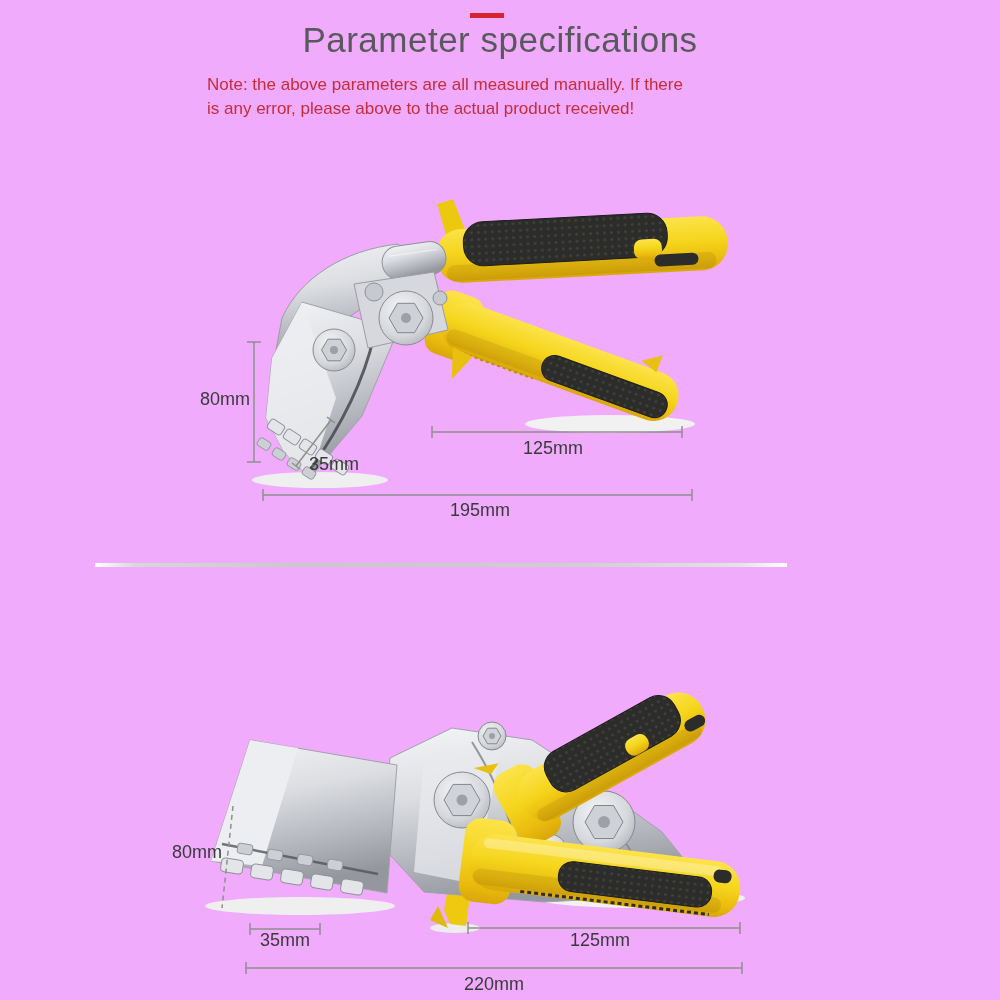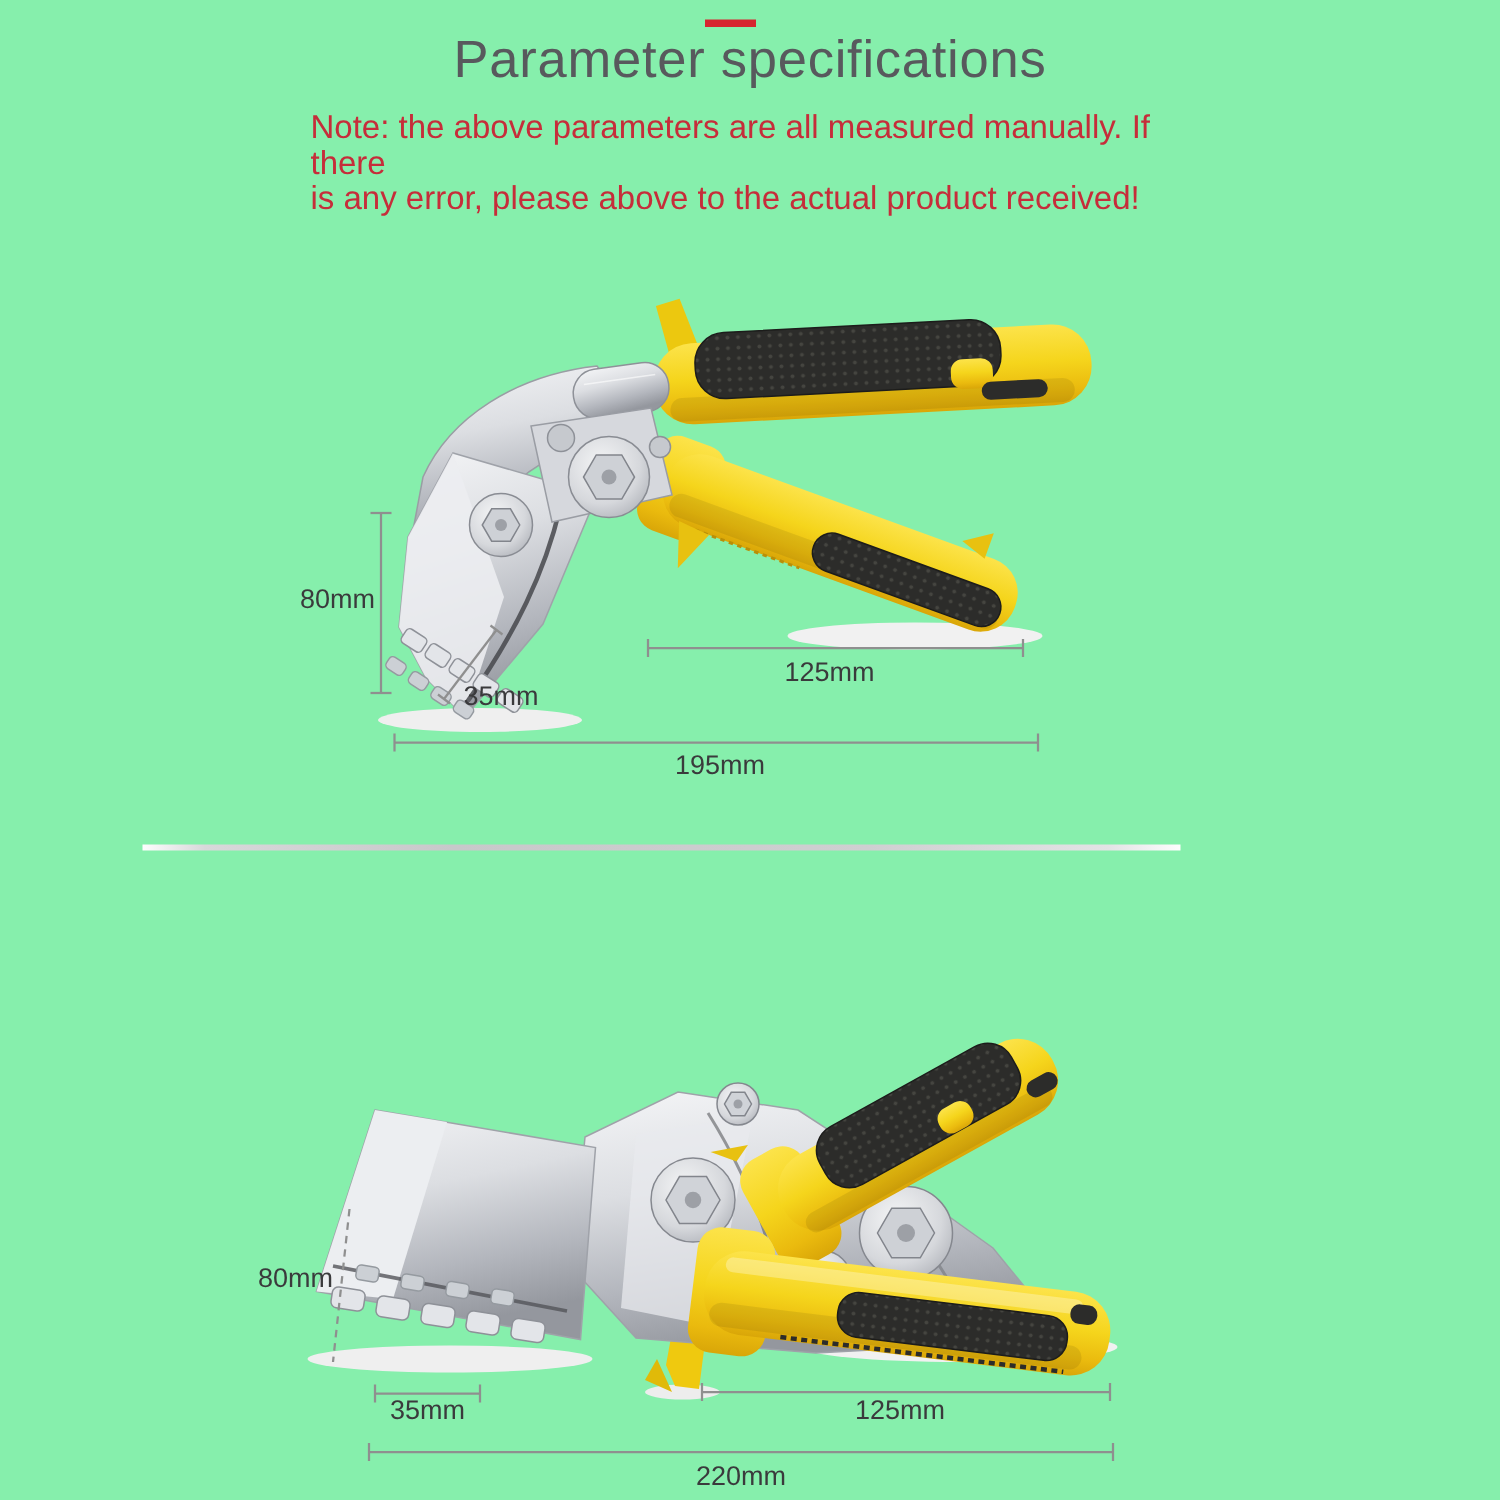--- a/index.html
+++ b/index.html
@@ -1,22 +1,22 @@
 <!DOCTYPE html>
 <html><head>
 <meta charset="utf-8">
 <style>
   html,body{margin:0;padding:0;background:#ffffff;}
-  .page{position:relative;width:1000px;height:1000px;background:#86efac;overflow:hidden;
+  .page{position:relative;width:1000px;height:1000px;background:#f0abfc;overflow:hidden;
         font-family:"Liberation Sans", sans-serif;}
   .accent-dash{position:absolute;left:470px;top:13px;width:34px;height:5px;background:#d6252f;}
   .title{position:absolute;left:0;top:20px;width:1000px;margin:0;text-align:center;
          font-size:35px;font-weight:400;letter-spacing:0.5px;color:#58595d;}
   .note{position:absolute;left:207px;top:73px;width:600px;
-        font-size:22px;line-height:23.5px;color:#c62d3a;font-weight:400;}
+        font-size:17px;line-height:23.5px;color:#c62d3a;font-weight:400;}
   svg.scene{position:absolute;left:0;top:0;}
   svg .dim{font-family:"Liberation Sans", sans-serif;font-size:18px;fill:#3a3a3c;}
 </style>
 </head>
 <body>
 
 <div class="page">
 
   <div class="accent-dash"></div>
   <h1 class="title">Parameter specifications</h1>

